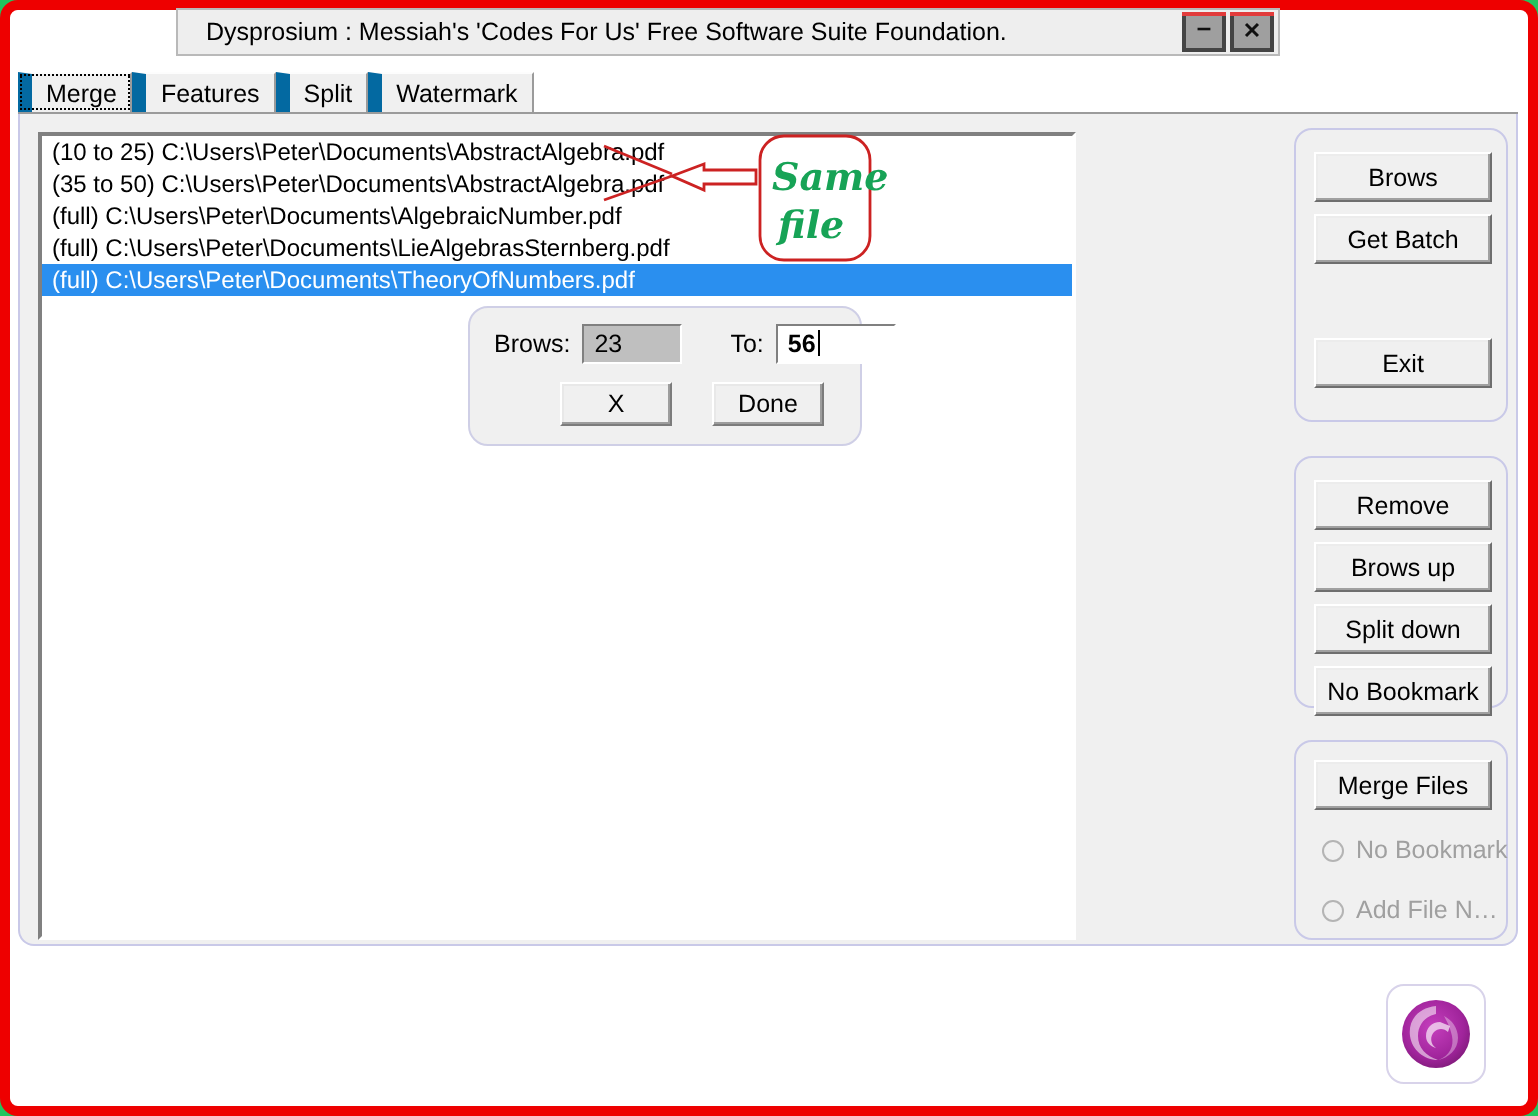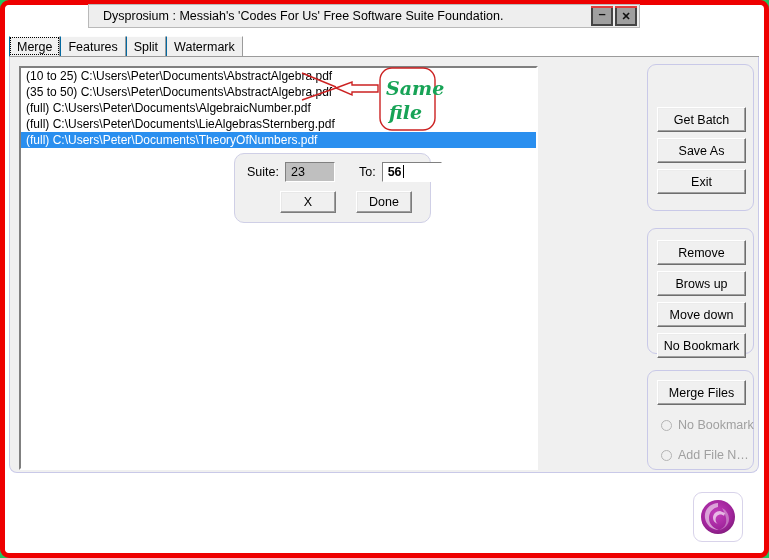--- a/index.html
+++ b/index.html
@@ -88,21 +88,21 @@
     box-sizing: border-box;
     display: flex;
     align-items: flex-end;
   }
   .tab {
     height: 20px;
     padding: 0 7px;
     font-size: 12.5px;
     color: #000;
     background: #f0f0f0;
-    border-left: 1px solid #0369a1;
+    border-left: 7px solid #0369a1;
     border-top: 1px solid #fdfdfd;
     border-right: 1px solid #9b9b9b;
     box-sizing: border-box;
     display: flex;
     align-items: center;
     white-space: nowrap;
   }
   .tab.active {
     background: #f0f0f0;
     outline: 1px dotted #000;
@@ -344,41 +344,41 @@
       <path d="M36,26 L52,20 L52,23 L78,23 L78,30 L52,30 L52,33 Z" stroke="#cc2222" stroke-width="1.4" fill="none"></path>
 
       <rect x="80" y="6" width="55" height="62" rx="12" ry="12" stroke="#cc2222" stroke-width="1.4" fill="none"></rect>
       <text class="same-file-text" x="86" y="33">Same</text>
       <text class="same-file-text" x="89" y="57">file</text>
     </svg>
   </div>
 
   <div id="range-dialog">
     <div class="row1">
-      <span class="lbl">Suite:</span>
+      <span class="lbl">Brows:</span>
       <span class="field disabled">23</span>
       <span class="lbl" style="margin-left:24px;">To:</span>
       <span class="field active"><span>56</span><span class="caret"></span></span>
     </div>
     <div class="row2">
       <div class="dlg-btn">X</div>
       <div class="dlg-btn">Done</div>
     </div>
   </div>
 
   <div class="group" id="group-main">
+    <div class="side-btn" style="top:11px;">Brows</div>
     <div class="side-btn" style="top:42px;">Get Batch</div>
-    <div class="side-btn" style="top:73px;">Save As</div>
     <div class="side-btn" style="top:104px;">Exit</div>
   </div>
 
   <div class="group" id="group-edit">
     <div class="side-btn" style="top:11px;">Remove</div>
     <div class="side-btn" style="top:42px;">Brows up</div>
-    <div class="side-btn" style="top:73px;">Move down</div>
+    <div class="side-btn" style="top:73px;">Split down</div>
     <div class="side-btn" style="top:104px;">No Bookmark</div>
   </div>
 
   <div class="group" id="group-merge">
     <div class="side-btn" style="top:9px;">Merge Files</div>
     <div class="radio-row" style="top:47px;">
       <span class="radio-circle"></span>
       <span>No Bookmark</span>
     </div>
     <div class="radio-row" style="top:77px;">

